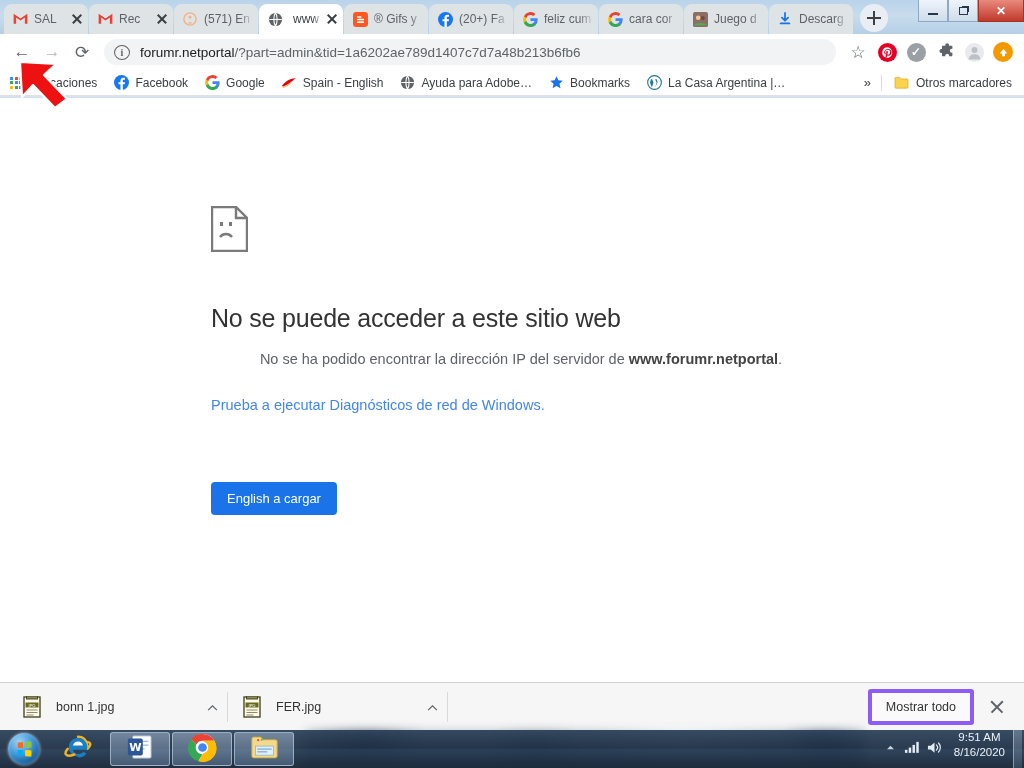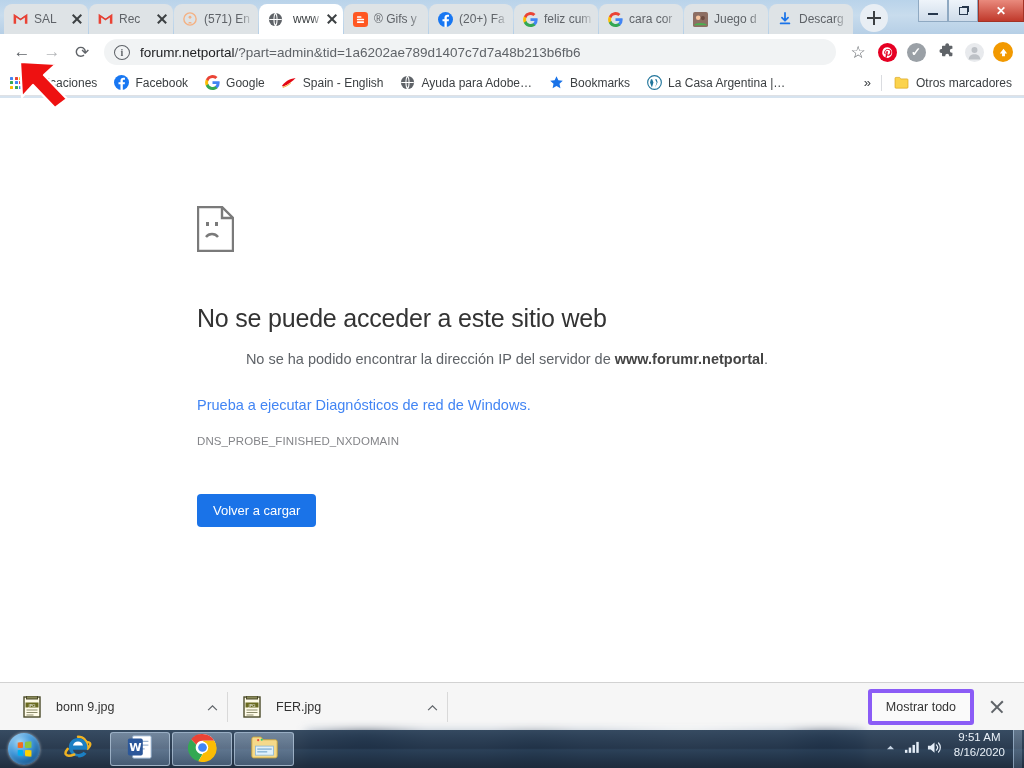--- a/index.html
+++ b/index.html
@@ -194,21 +194,21 @@
   .appsgrid { display:grid; grid-template-columns: repeat(3,3px); grid-template-rows: repeat(3,3px); gap:1.5px; }
   .appsgrid i { display:block; width:3px; height:3px; border-radius:0.5px; }
 
   
   #page {
     position: absolute;
     left: 0; top: 98px;
     width: 1024px; height: 584px;
     background: #fff;
   }
-  #errwrap { position: absolute; left: 197px; top: 108px; width: 620px; }
+  #errwrap { position: absolute; left: 211px; top: 108px; width: 620px; }
   #sadfile { width: 37px; height: 46px; margin-bottom: 52px; }
   #errtitle {
     font-size: 25px; font-weight: normal; color: #333;
     letter-spacing: -0.2px; margin-bottom: 18px;
   }
   #errsub { font-size: 14.5px; color: #5f6368; margin-bottom: 30px; text-align: center; }
   #errsub b { color: #444; font-weight: bold; }
   #errlink { font-size: 14.5px; color: #4285f4; margin-bottom: 22px; cursor: pointer; }
   #errcode { font-size: 11.5px; color: #848589; letter-spacing: 0.1px; }
   #reload {
@@ -627,40 +627,39 @@
           <path d="M9 31c3-4 9-4 12 0" fill="none" stroke="#7a7a7a" stroke-width="2.4"></path>
         </svg>
       </div>
 
       <h1 id="errtitle">No se puede acceder a este sitio web</h1>
 
       <div id="errsub"><span>No se ha podido encontrar la dirección IP del servidor de </span><b>www.forumr.netportal</b><span>.</span></div>
 
       <div id="errlink">Prueba a ejecutar Diagnósticos de red de Windows.</div>
 
-      <div id="errcode">DNS_PROBE_FINISHED_NXDOMAIN</div>
-
-      <button id="reload">Volver a cargar</button>
+
+      <button id="reload">English a cargar</button>
     </div>
   </div>
 
   <div id="downloadbar">
 
 
     <div class="dlitem">
       <span class="jpgicon">
         <svg width="20" height="22" viewBox="0 0 20 22">
             <rect x="2" y="1" width="16" height="20" fill="#fffbe8" stroke="#4a4a2a" stroke-width="1.4"></rect>
             <rect x="4.5" y="0" width="11" height="3" fill="#8a8a5a" stroke="#4a4a2a" stroke-width="1"></rect>
             <rect x="3.5" y="6.5" width="13" height="5" fill="#6b6b1f"></rect>
             <text x="10" y="10.6" font-size="4.2" fill="#fff" text-anchor="middle" font-family="DejaVu Sans">JPG</text>
             <path d="M4.5 14h11M4.5 16.5h11M4.5 19h7" stroke="#8a8a6a" stroke-width="1"></path>
           </svg>
       </span>
-      <span class="dlname">bonn 9.jpg</span>
+      <span class="dlname">bonn 1.jpg</span>
       <span class="dlchev">
         <svg width="11" height="7" viewBox="0 0 12 8">
             <path d="M1 7l5-5 5 5" fill="none" stroke="#5f6368" stroke-width="1.4"></path>
           </svg>
       </span>
       <span class="dlsep"></span>
     </div>
 
     <div class="dlitem">
       <span class="jpgicon">

